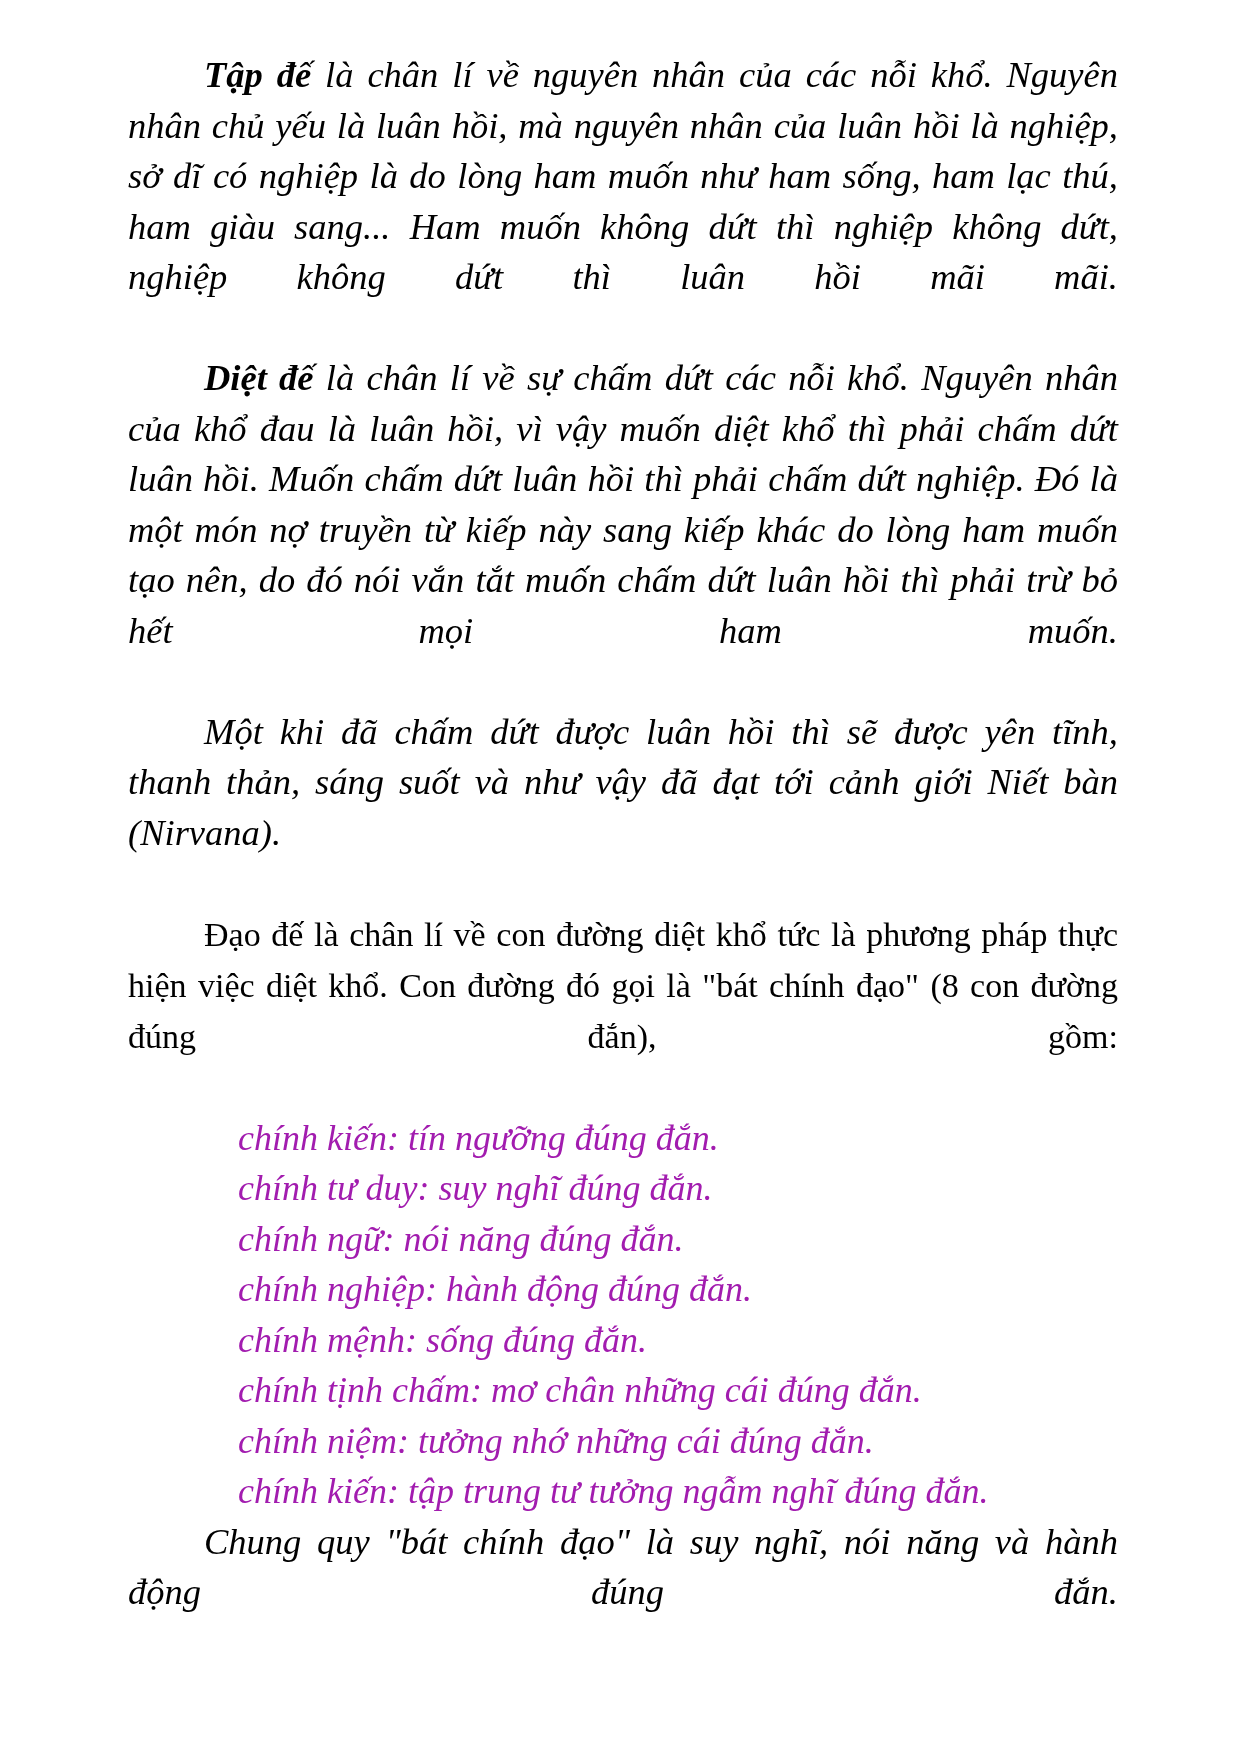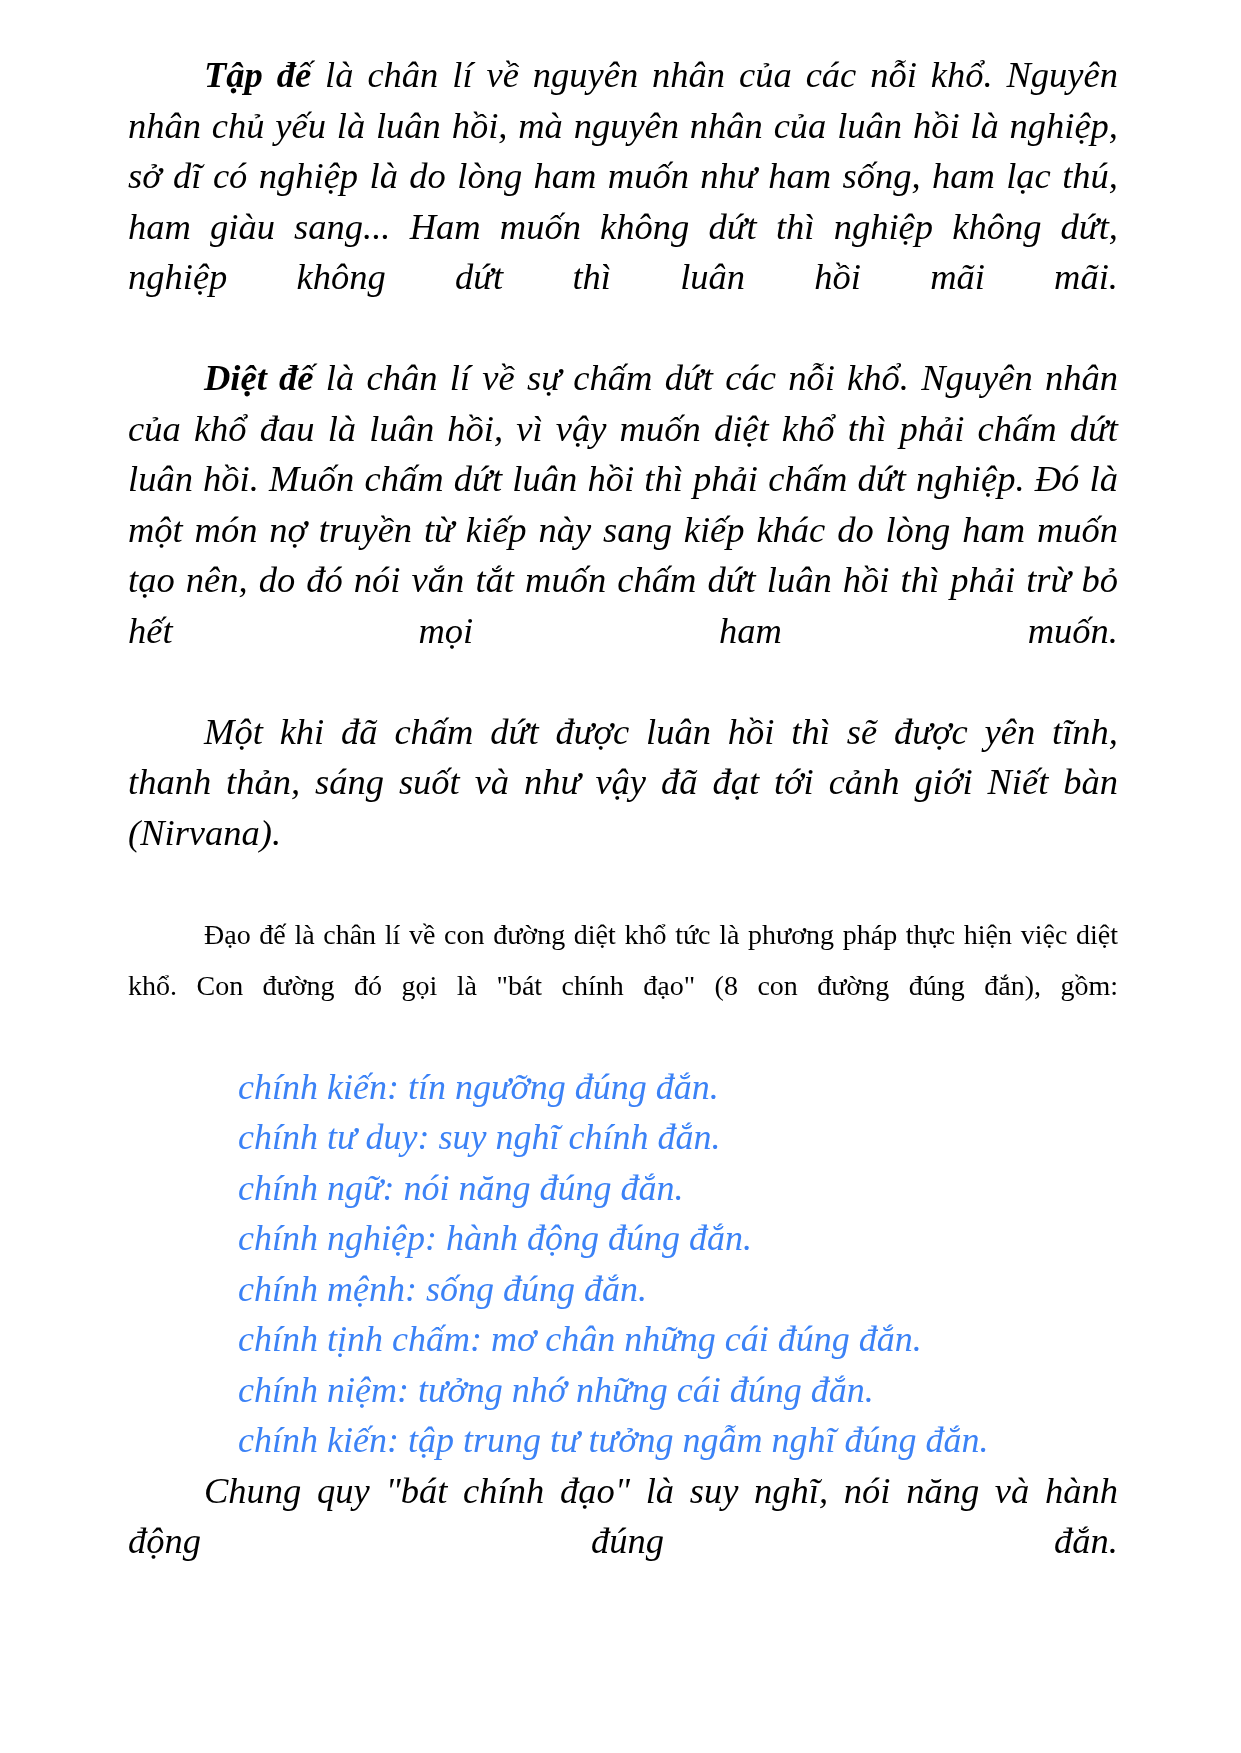--- a/index.html
+++ b/index.html
@@ -32,21 +32,21 @@
     color: #000000;
     text-align: justify;
     text-justify: inter-word;
     margin: 0 0 0 0;
     text-indent: 76px;
     word-spacing: 0.02em;
     -webkit-font-smoothing: antialiased;
   }
   .para.upright {
     font-style: normal;
-    font-size: 28px;
+    font-size: 34px;
     line-height: 51px;
   }
   .para .lead {
     font-weight: bold;
     font-style: italic;
     margin-top: 24px;
   }
   
   .para::after {
     content: "";
@@ -58,21 +58,21 @@
   .path-list {
     list-style: none;
     margin: 0;
     padding: 0;
   }
   .path-item {
     font-family: "Liberation Serif", "DejaVu Serif", serif;
     font-style: italic;
     font-size: 36px;
     line-height: 50.5px;
-    color: #3b82f6;
+    color: #a21caf;
     margin-left: 110px;
     white-space: nowrap;
   }
   .closing {
     margin-top: 0;
   }
 </style>
 </head>
 <body>
 
@@ -93,21 +93,21 @@
 
     <p class="para upright">
       <span>Đạo đế là chân lí về con đường diệt khổ tức là phương pháp thực hiện việc diệt khổ. Con đường đó gọi là "bát chính đạo" (8 con đường đúng đắn), gồm:</span>
     </p>
 
     <ul class="path-list">
       <li class="path-item">
         <span>chính kiến:</span><span> tín ngưỡng đúng đắn.</span>
       </li>
       <li class="path-item">
-        <span>chính tư duy:</span><span> suy nghĩ chính đắn.</span>
+        <span>chính tư duy:</span><span> suy nghĩ đúng đắn.</span>
       </li>
       <li class="path-item">
         <span>chính ngữ:</span><span> nói năng đúng đắn.</span>
       </li>
       <li class="path-item">
         <span>chính nghiệp:</span><span> hành động đúng đắn.</span>
       </li>
       <li class="path-item">
         <span>chính mệnh:</span><span> sống đúng đắn.</span>
       </li>

